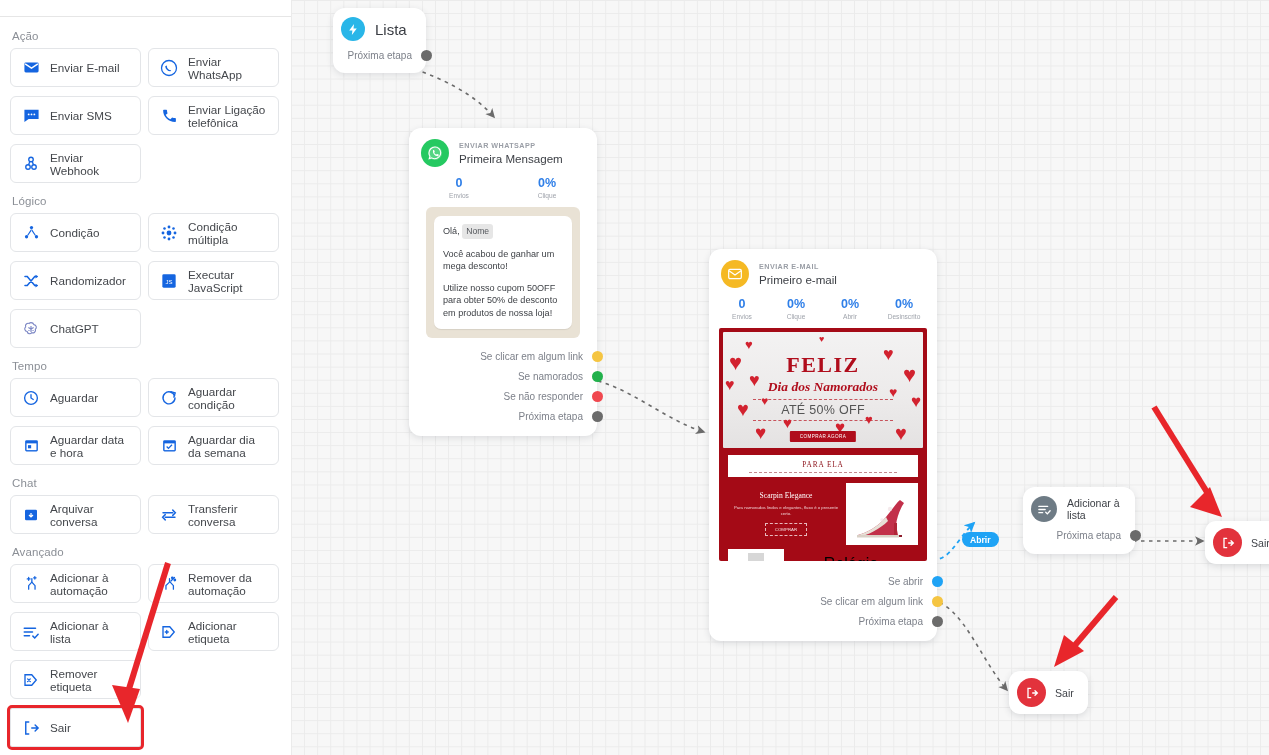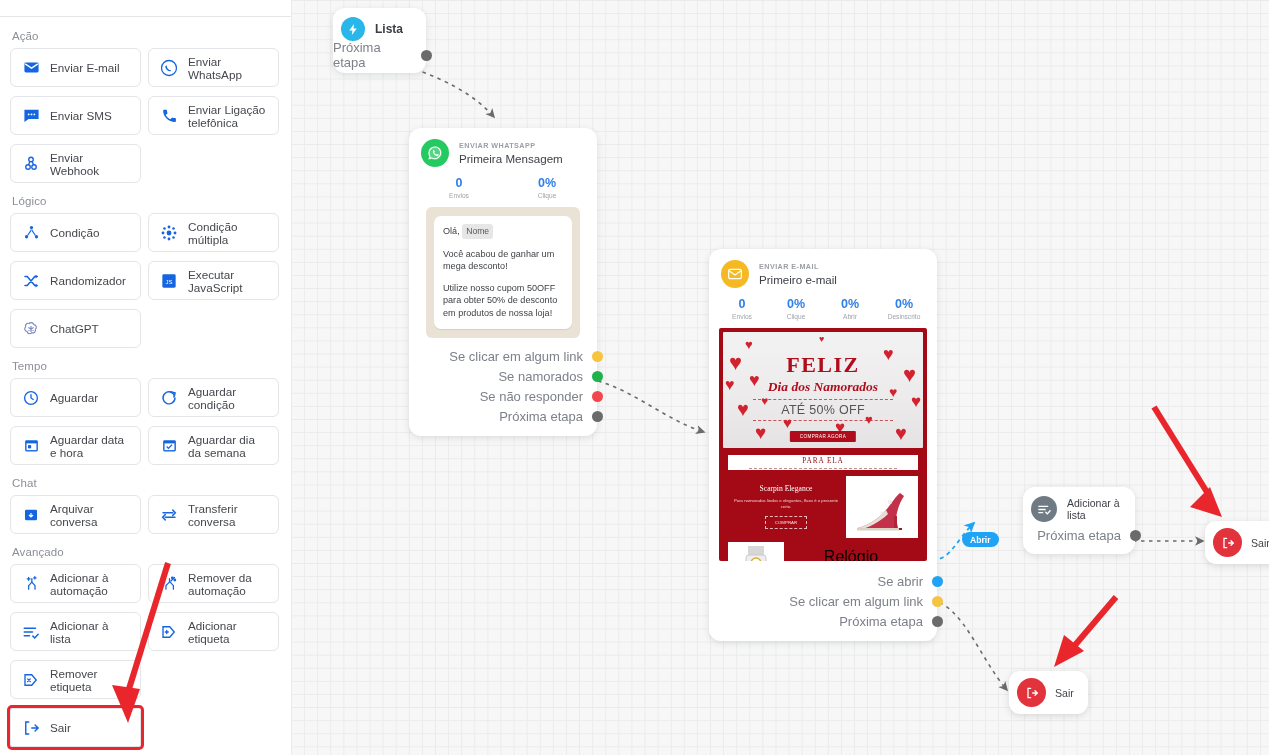--- a/index.html
+++ b/index.html
@@ -99,35 +99,35 @@
     border-radius: 50%;
     display: flex; align-items: center; justify-content: center;
   }
   .node-kicker {
     font-size: 7.2px; font-weight: bold;
     letter-spacing: .45px;
     color: #9a9ea6; text-transform: uppercase;
     margin-bottom: 2px;
   }
   .node-title { font-size: 11.6px; color: #3d4046; }
-  .node-title.b { font-weight: bold; font-size: 12px; color: #3a3d43; }
+  .node-title.b { font-weight: normal; font-size: 15px; color: #3a3d43; }
 
   .stats { display: flex; padding: 0 6px 8px; }
   .stat { flex: 1; text-align: center; }
   .stat-v { font-size: 12.5px; color: #2f7fe8; font-weight: bold; line-height: 15px; }
   .stat-l { font-size: 6.6px; color: #9fa3ab; margin-top: 1px; }
 
   .ports { padding: 2px 0 10px; }
   .port {
     position: relative;
     display: flex; align-items: center; justify-content: flex-end;
     height: 20px;
     padding-right: 14px;
   }
-  .port-label { font-size: 13px; color: #7d818a; }
+  .port-label { font-size: 10px; color: #7d818a; }
   .port-dot {
     position: absolute; right: -5.5px;
     width: 11px; height: 11px; border-radius: 50%;
   }
 
   
   .wa-prev {
     margin: 0 17px 6px;
     background: #e9e2d5;
     border-radius: 6px;
@@ -182,21 +182,21 @@
   }
   .mail-hero .rule2 { border-top: 1px dashed #c7535c; margin: 3px 30px 0; }
   .mail-cta {
     position: absolute; left: 50%; transform: translateX(-50%);
     bottom: 6px;
     font-size: 4.6px; color: #fff; background: #b00d1c;
     padding: 3px 10px; letter-spacing: .4px; border-radius: 1px;
   }
   .heart { position: absolute; color: #d2222f; }
   .mail-band {
-    margin: 7px 9px 0; background: #fff; height: 15px;
+    margin: 7px 9px 0; background: #fff; height: 22px;
     display: flex; flex-direction: column; align-items: center; justify-content: center;
   }
   .mail-band .t {
     font-family: "Liberation Serif", serif;
     font-size: 7.3px; color: #8b1018; letter-spacing: .9px;
   }
   .mail-band .r { width: 148px; border-top: 1px dashed #c48a8e; margin-top: 3px; }
   .mail-prod { display: flex; margin: 6px 9px 0; }
   .mail-prod .txt { flex: 1; padding: 8px 6px 0 4px; text-align: center; }
   .mail-prod .pname {

